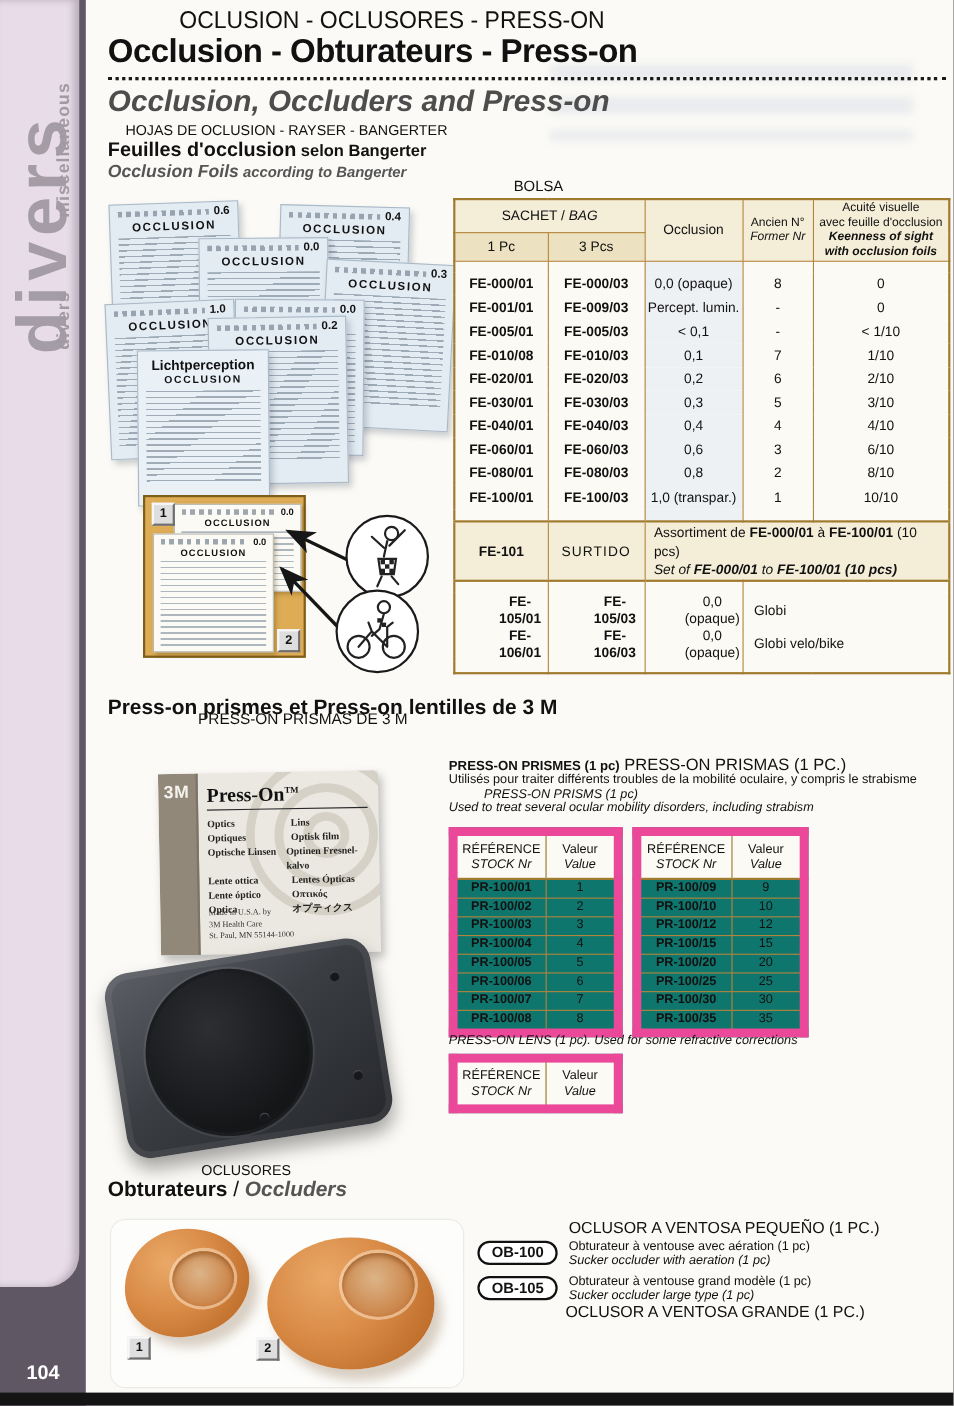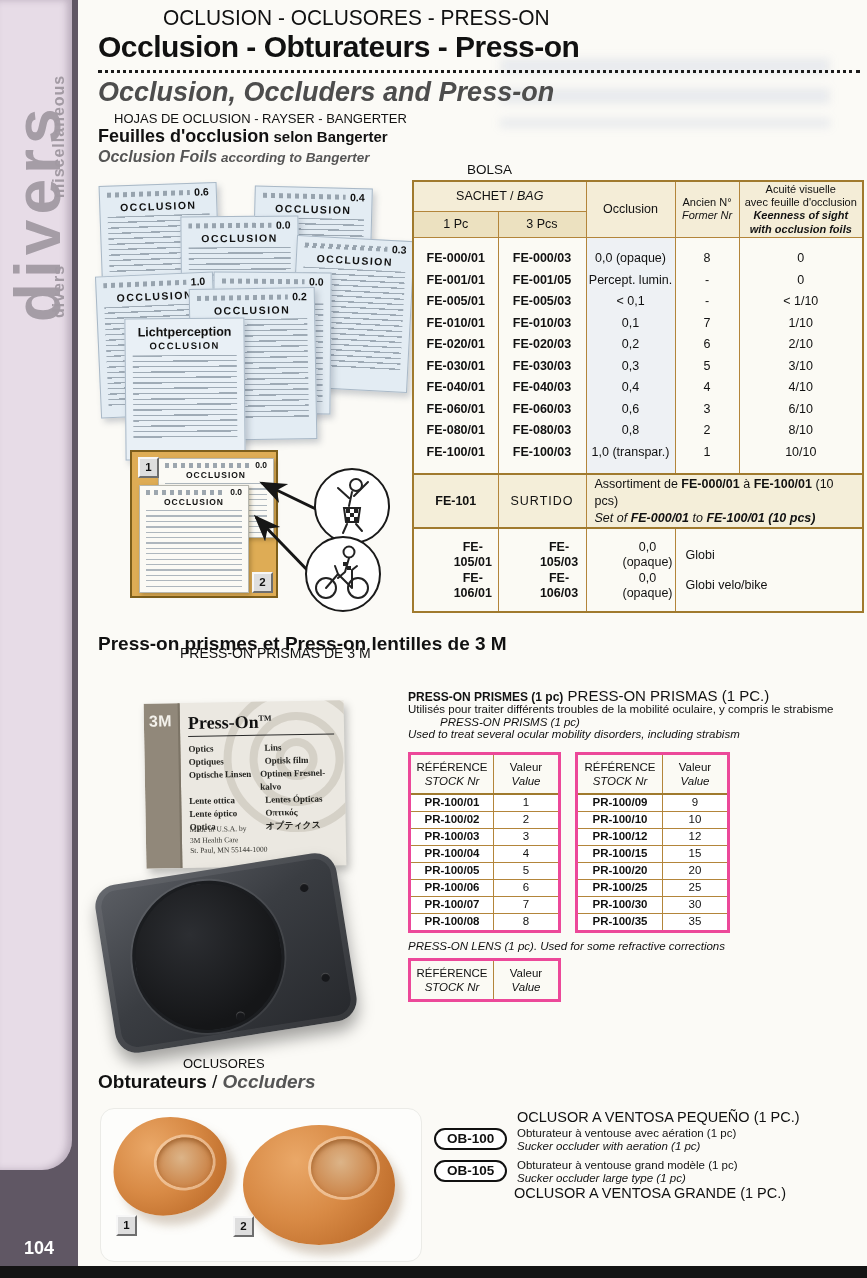--- a/index.html
+++ b/index.html
@@ -103,21 +103,21 @@
 
   
   .p-es{position:absolute;left:180px;top:645px;font-size:14px;}
   .p-fr{position:absolute;left:98px;top:633px;font-size:19px;font-weight:800;}
   .p-en{position:absolute;left:98px;top:657px;font-size:17px;font-weight:700;font-style:italic;color:#555;}
   .pr1{position:absolute;left:408px;top:687px;font-size:12px;font-weight:bold;}
   .pr1 .caps{font-size:15px;font-weight:400;}
   .pr2{position:absolute;left:408px;top:703px;font-size:11.5px;width:460px;}
   .pr3{position:absolute;left:408px;top:716px;font-size:11.5px;font-style:italic;margin-left:32px;}
   .pr4{position:absolute;left:408px;top:728px;font-size:11.5px;font-style:italic;}
-  .ptable{position:absolute;border-collapse:collapse;table-layout:fixed;background:#ffffff;border:3px solid #ec4899;}
+  .ptable{position:absolute;border-collapse:collapse;table-layout:fixed;background:#0f766e;border:8px solid #ec4899;}
   .ptable td{border:1.5px solid #b3853a;font-size:11.5px;text-align:center;padding:0 2px;height:16px;}
   .ptable .ph{background:#fbfaf4;height:38px;line-height:1.25;border-bottom:2px solid #a07a2e;}
   #pt-a{left:408px;top:752px;width:150px;}
   #pt-b{left:575px;top:752px;width:152px;}
   #pt-c{left:408px;top:958px;width:150px;}
   #pt-c td{height:30px;}
   #pt-c .ph{height:38px;}
   .ln1{position:absolute;left:408px;top:927px;font-size:11.5px;}
   .ln2{position:absolute;left:408px;top:940px;font-size:11.5px;font-style:italic;}
 
@@ -342,34 +342,34 @@
         </tr>
     <tr class="brow">
           <td class="code">FE-000/01</td>
           <td class="code">FE-000/03</td>
           <td class="occ-col">0,0 (opaque)</td>
           <td>8</td>
           <td>0</td>
         </tr>
     <tr class="brow">
           <td class="code">FE-001/01</td>
-          <td class="code">FE-001/05</td>
+          <td class="code">FE-009/03</td>
           <td class="occ-col">Percept. lumin.</td>
           <td>-</td>
           <td>0</td>
         </tr>
     <tr class="brow">
           <td class="code">FE-005/01</td>
           <td class="code">FE-005/03</td>
           <td class="occ-col">&lt; 0,1</td>
           <td>-</td>
           <td>&lt; 1/10</td>
         </tr>
     <tr class="brow">
-          <td class="code">FE-010/01</td>
+          <td class="code">FE-010/08</td>
           <td class="code">FE-010/03</td>
           <td class="occ-col">0,1</td>
           <td>7</td>
           <td>1/10</td>
         </tr>
     <tr class="brow">
           <td class="code">FE-020/01</td>
           <td class="code">FE-020/03</td>
           <td class="occ-col">0,2</td>
           <td>6</td>

